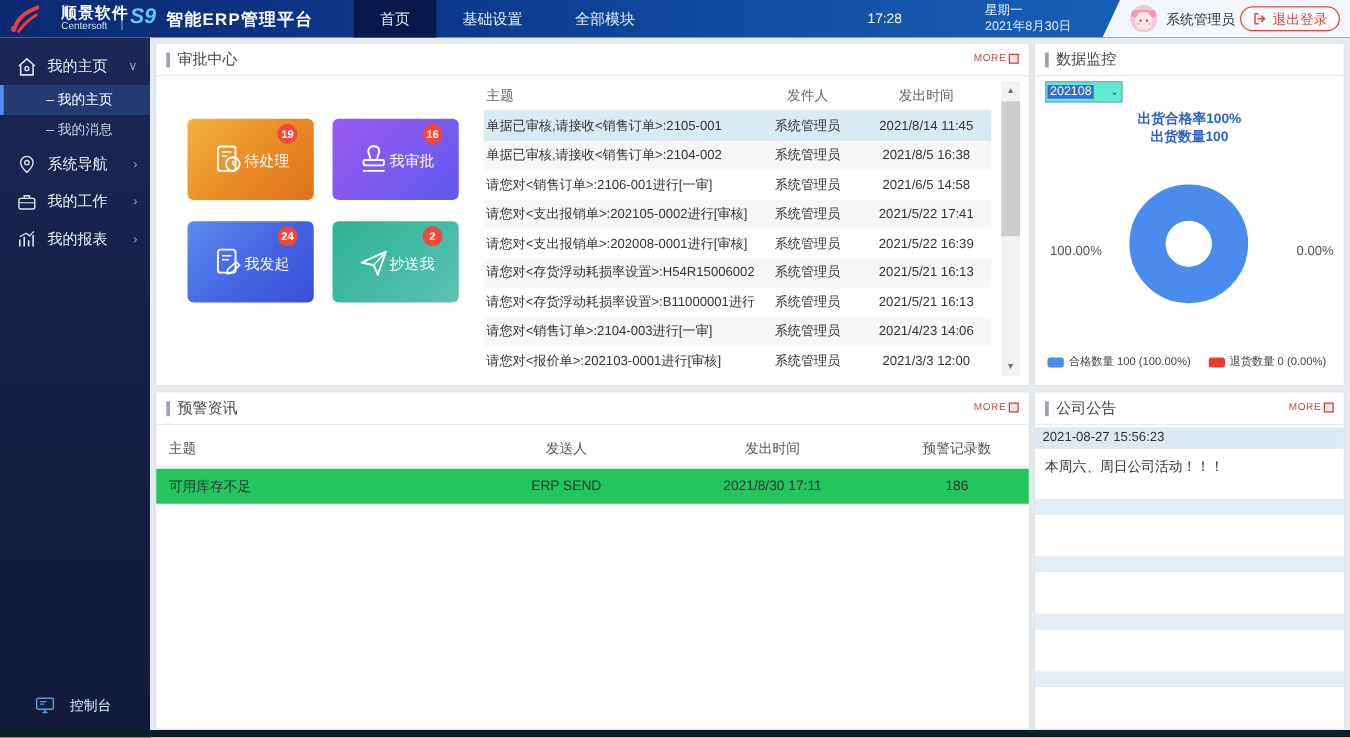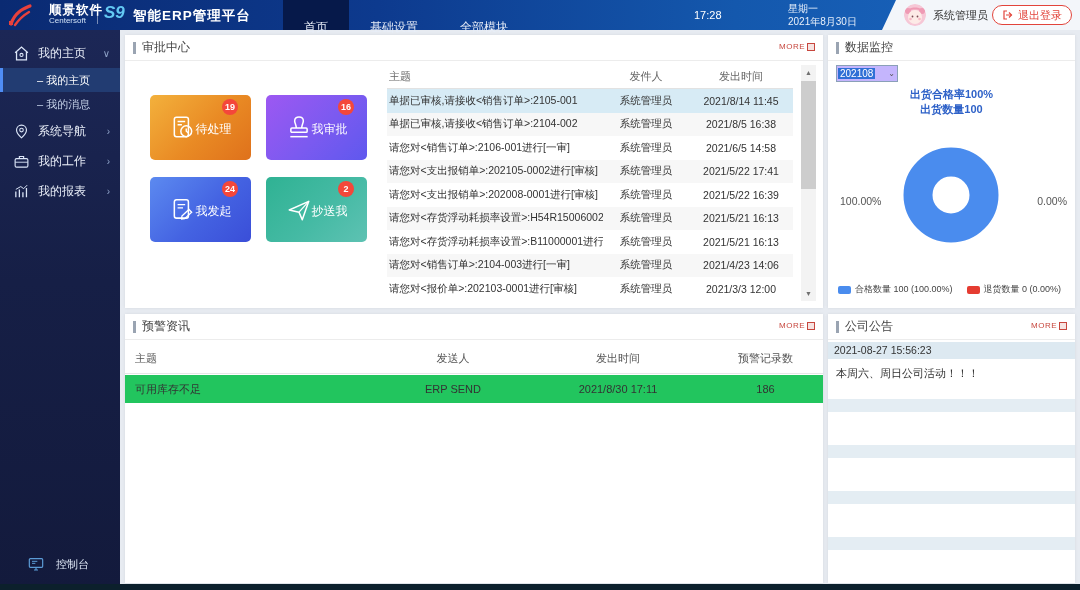--- a/index.html
+++ b/index.html
@@ -9,21 +9,21 @@
   
   .topbar{position:absolute;left:0;top:0;width:1080px;height:30px;background:linear-gradient(90deg,#0a2a72 0%,#0d3a8e 35%,#1458ad 68%,#1a66c0 100%);z-index:20}
   .logo-wrap{position:absolute;left:7px;top:3px;display:flex;align-items:center}
   .logo-txt{margin-left:16px;line-height:1.05}
   .logo-cn{font-size:12.5px;font-weight:bold;color:#fff;letter-spacing:1px}
   .logo-en{font-size:8px;color:#cfe0f5}
   .tb-div{position:absolute;left:97px;top:6px;width:1px;height:18px;background:rgba(255,255,255,.45)}
   .s9{position:absolute;left:104px;top:3px;font-size:17px;font-weight:bold;font-style:italic;color:#63c9f3}
   .prod-title{position:absolute;left:133px;top:7px;font-size:13.5px;font-weight:bold;color:#fff;letter-spacing:1px}
   .topnav{position:absolute;left:283px;top:0;height:30px;display:flex}
-  .topnav .nav-item{height:30px;line-height:30px;padding:12px 21px;font-size:12px;color:#e8eef8;cursor:pointer}
+  .topnav .nav-item{height:30px;line-height:30px;padding:0 21px;font-size:12px;color:#e8eef8;cursor:pointer}
   .topnav .nav-item.active{background:#06194a}
   .tb-time{position:absolute;left:694px;top:9px;font-size:11px;color:#fff}
   .tb-date{position:absolute;left:788px;top:2px;font-size:10px;color:#e8f0fb;line-height:13px}
   .wedge{position:absolute;right:0;top:0;width:198px;height:30px;background:#f3f6fa;clip-path:polygon(14px 0,100% 0,100% 100%,0 100%);display:flex;align-items:center}
   .avatar{width:22px;height:22px;margin-left:22px;border-radius:50%;overflow:hidden;flex:0 0 auto}
   .user-name{margin-left:7px;font-size:11px;color:#333}
   .logout-btn{position:absolute;right:8px;top:5px;height:20px;padding:0 9px;border:1px solid #e2443b;border-radius:11px;background:#fff;display:flex;align-items:center;gap:4px;color:#e2443b;font-size:11px;cursor:pointer}
 
   
   .sidebar{position:absolute;left:0;top:30px;width:120px;height:560px;background:linear-gradient(180deg,#1c2756 0%,#161f46 45%,#131a3c 100%);z-index:10}
@@ -69,21 +69,21 @@
   .atr.hl{background:#d7ebf5}
   .at-head .c0,.atr .c0{flex:1;text-align:left;padding-left:2px;white-space:nowrap;overflow:hidden}
   .at-head .c1,.atr .c1{width:86px;text-align:center;flex:0 0 auto}
   .at-head .c2,.atr .c2{width:104px;text-align:center;flex:0 0 auto}
   .vscroll{position:absolute;right:7px;top:30px;width:15px;height:236px;background:#f3f3f3}
   .vs-arr{height:15px;display:flex;align-items:center;justify-content:center;font-size:7px;color:#707070;cursor:pointer}
   .vs-thumb{position:absolute;left:0;top:16px;width:15px;height:108px;background:#cdcdcd;cursor:pointer}
   .vs-arr.down{position:absolute;bottom:0;left:0;width:15px}
 
   
-  .select{position:absolute;left:8px;top:30px;width:62px;height:17px;border:1px solid #8aa0b8;background:#c4b5fd;display:flex;align-items:center;cursor:pointer}
+  .select{position:absolute;left:8px;top:30px;width:62px;height:17px;border:1px solid #8aa0b8;background:#5eead4;display:flex;align-items:center;cursor:pointer}
   .select .sel-val{background:#2f6fd6;color:#fff;font-size:10px;padding:0 2px;margin-left:1px}
   .select .sel-chev{position:absolute;right:2px;color:#555;font-size:8px}
   .stat1{position:absolute;left:0;top:52px;width:100%;text-align:center;color:#2f62c8;font-weight:bold;font-size:11px}
   .stat2{position:absolute;left:0;top:67px;width:100%;text-align:center;color:#2f62c8;font-weight:bold;font-size:11px}
   .donut{position:absolute;left:68px;top:105px}
   .pct{position:absolute;top:160px;font-size:10.5px;color:#555}
   .pct-l{left:12px}
   .pct-r{right:8px}
   .legend{position:absolute;left:10px;bottom:12px;display:flex;gap:14px;align-items:center}
   .lg-item{display:flex;align-items:center;gap:4px;font-size:9px;color:#444}

